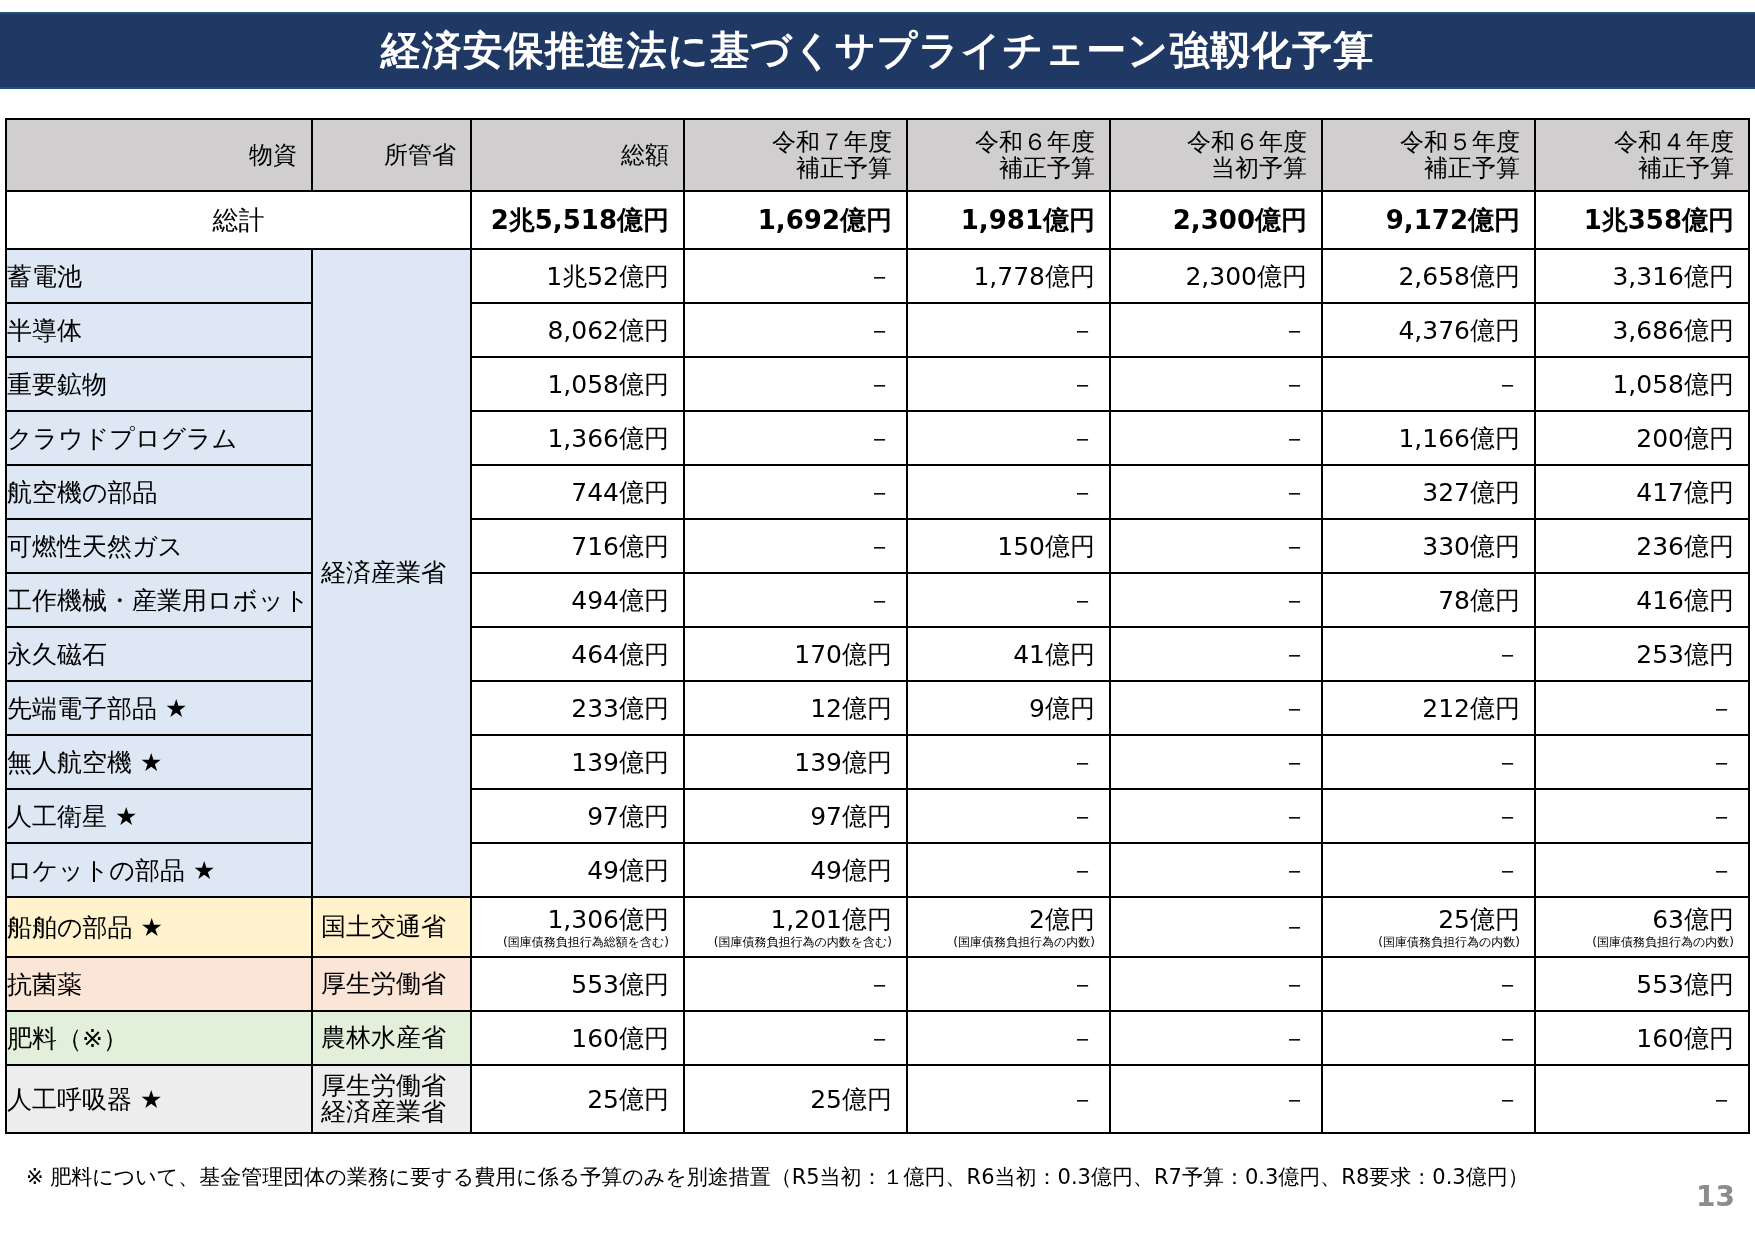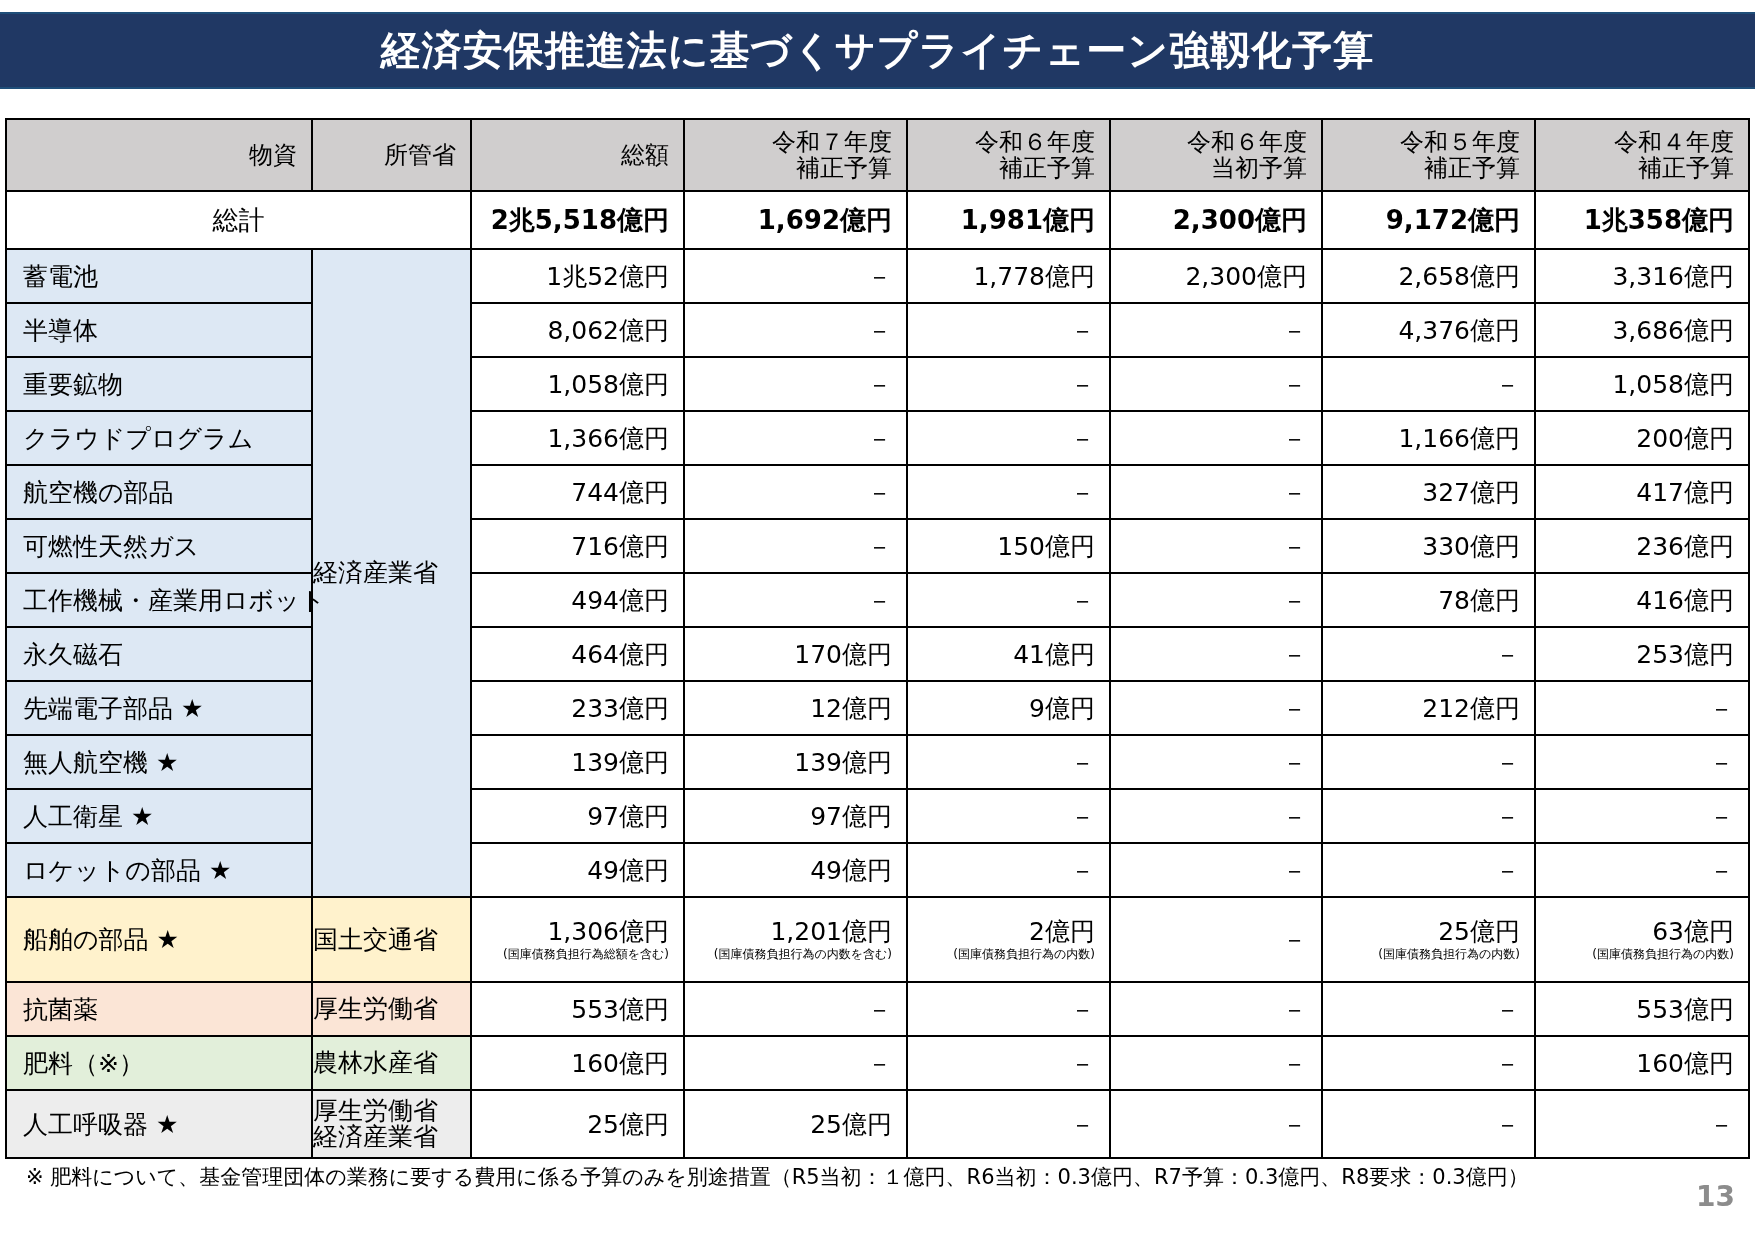--- a/index.html
+++ b/index.html
@@ -11,23 +11,23 @@
   .title-bar h1 { margin: 0; color: #ffffff; font-size: 40px; font-weight: bold; letter-spacing: 1px; }
 
   table.budget { position: absolute; left: 5px; top: 118px; width: 1743px;
                  border-collapse: collapse; table-layout: fixed; }
   table.budget td, table.budget th { border: 2px solid #000; box-sizing: border-box; padding: 0 14px; }
   table.budget th { background: #d0cece; font-weight: normal; font-size: 24px; line-height: 26px;
                     height: 72px; text-align: right; white-space: pre-line; }
   tr.total td { height: 58px; font-size: 26px; font-weight: bold; text-align: right; background: #fff; }
   tr.total td.total-label { font-weight: normal; text-align: center; }
   tr.row td { height: 54px; font-size: 25px; text-align: right; background: #fff; }
-  tr.row td.item { text-align: left; padding-left: 16px; white-space: nowrap; font-size: 25px; }
-  tr.row td.ministry { text-align: left; padding-left: 0; font-size: 25px; line-height: 26px; white-space: pre-line; }
-  tr.ship td { height: 85px; }
+  tr.row td.item { text-align: left; padding-left: 0; white-space: nowrap; font-size: 25px; }
+  tr.row td.ministry { text-align: left; padding-left: 8px; font-size: 25px; line-height: 26px; white-space: pre-line; }
+  tr.ship td { height: 60px; }
   tr.vent td { height: 68px; }
   .sub { display: block; font-size: 12px; line-height: 14px; margin-top: 1px; }
   .main { display: block; line-height: 28px; }
 
   .bg-meti { background: #dde8f4 !important; }
   .bg-mlit { background: #fff2cc !important; }
   .bg-mhlw { background: #fbe5d6 !important; }
   .bg-maff { background: #e2efda !important; }
   .bg-joint { background: #ededed !important; }
   .meti-cell { text-align: left !important; vertical-align: middle; }

